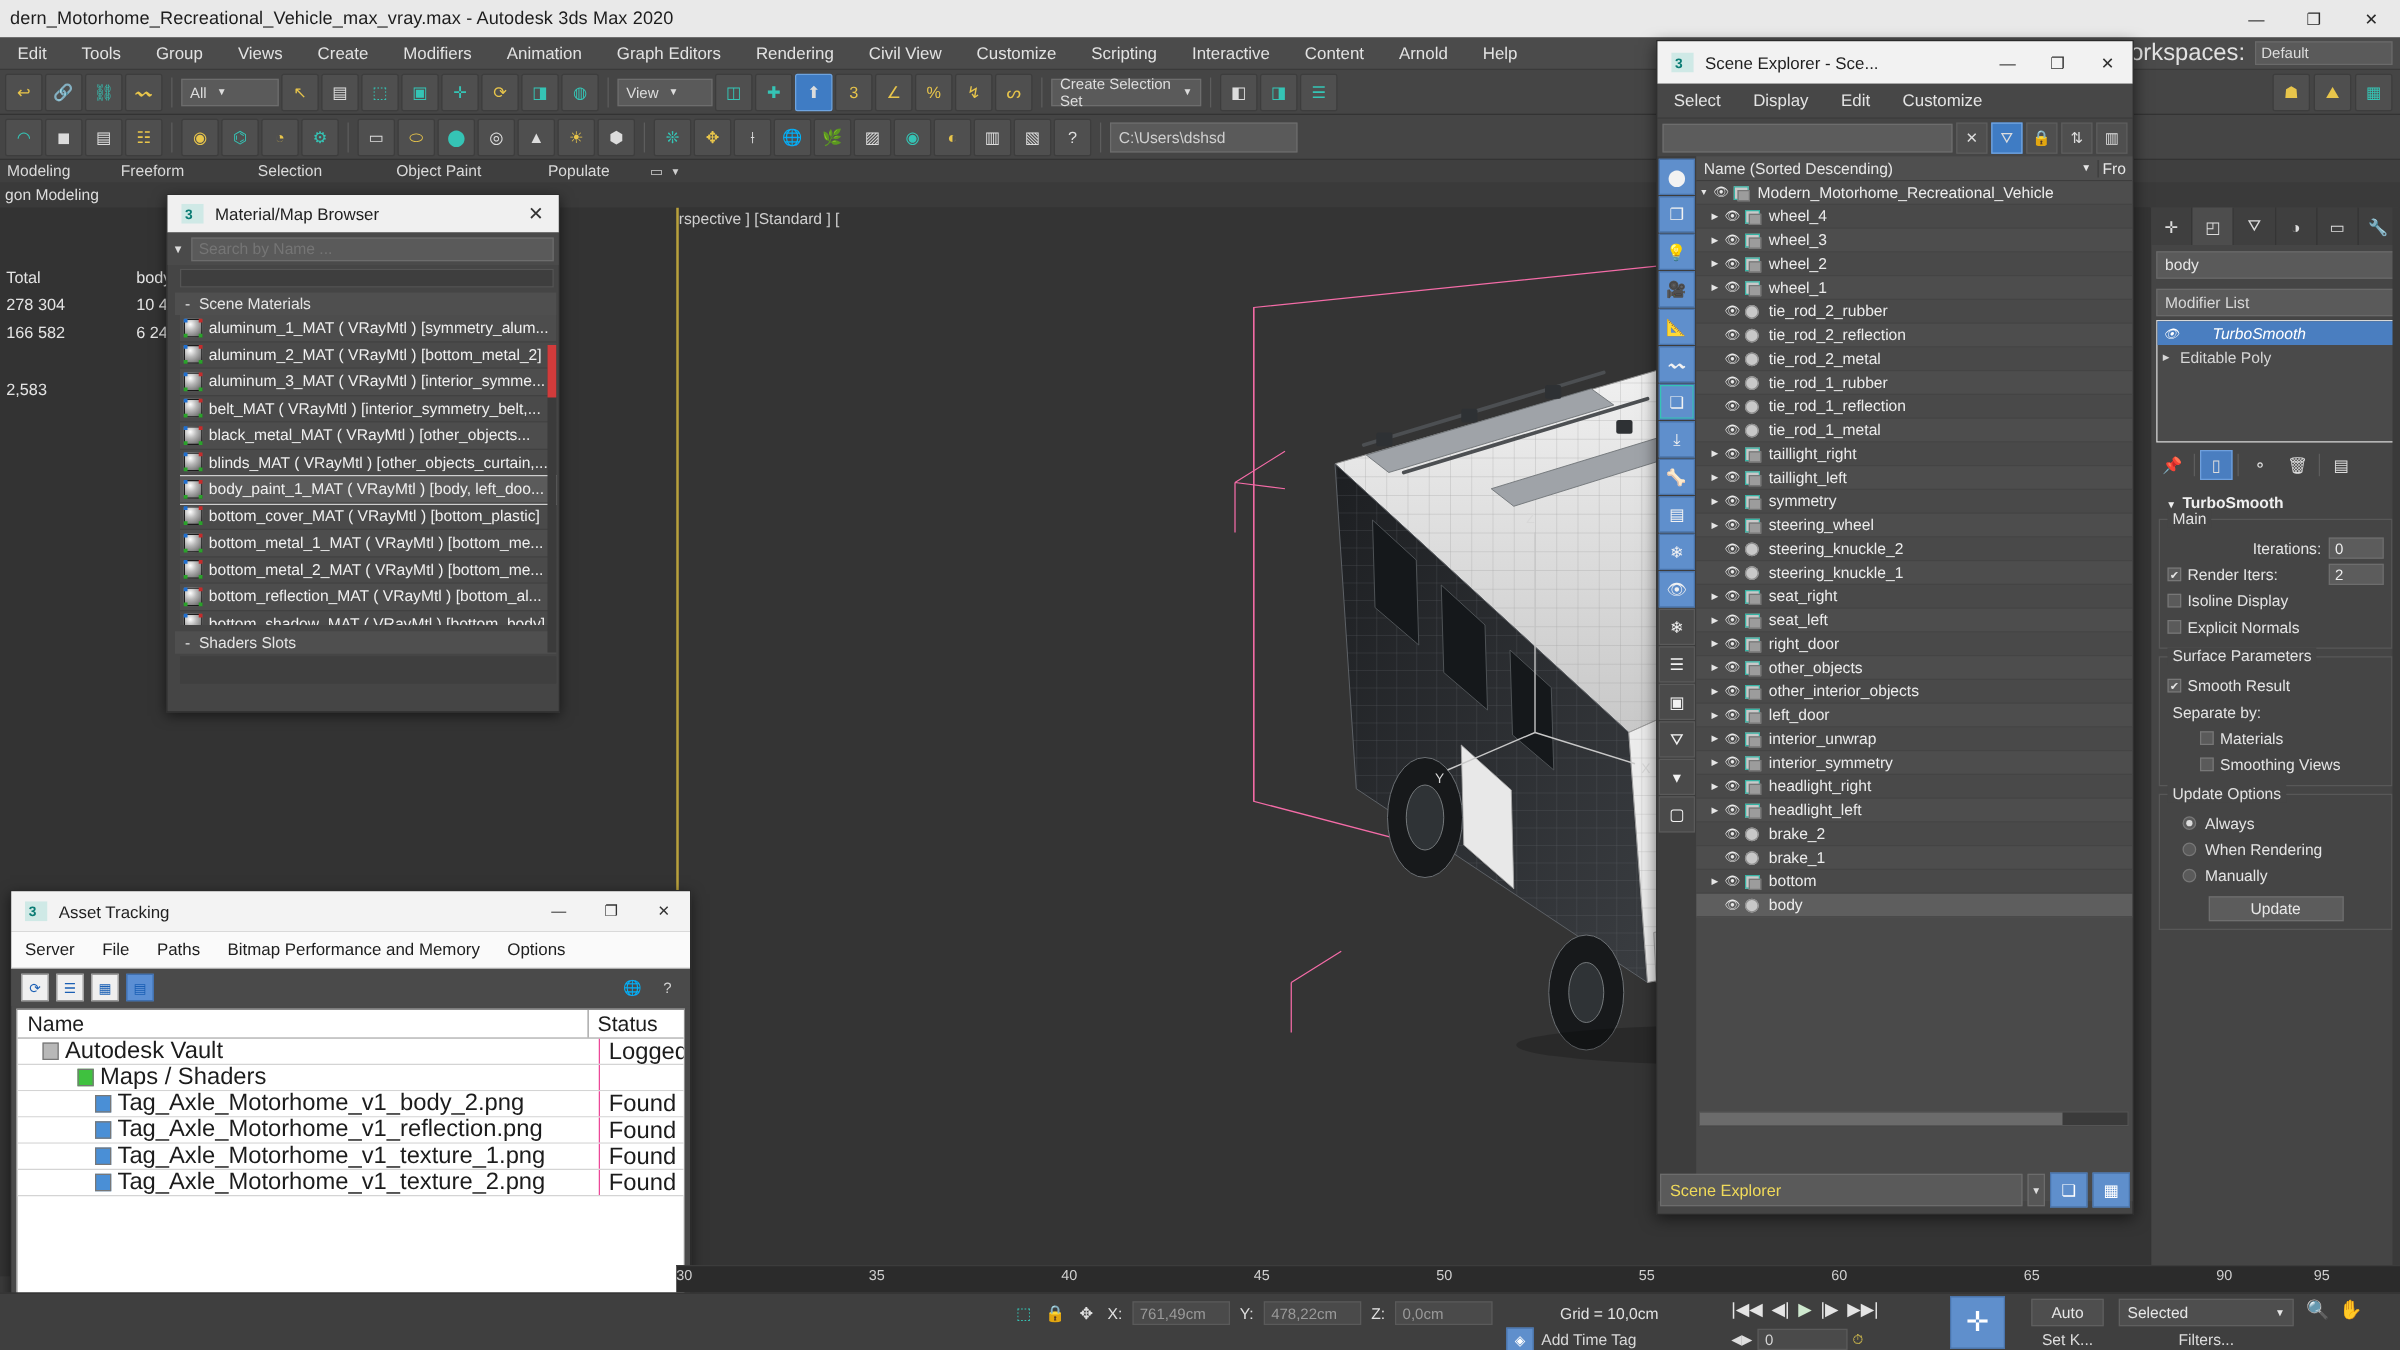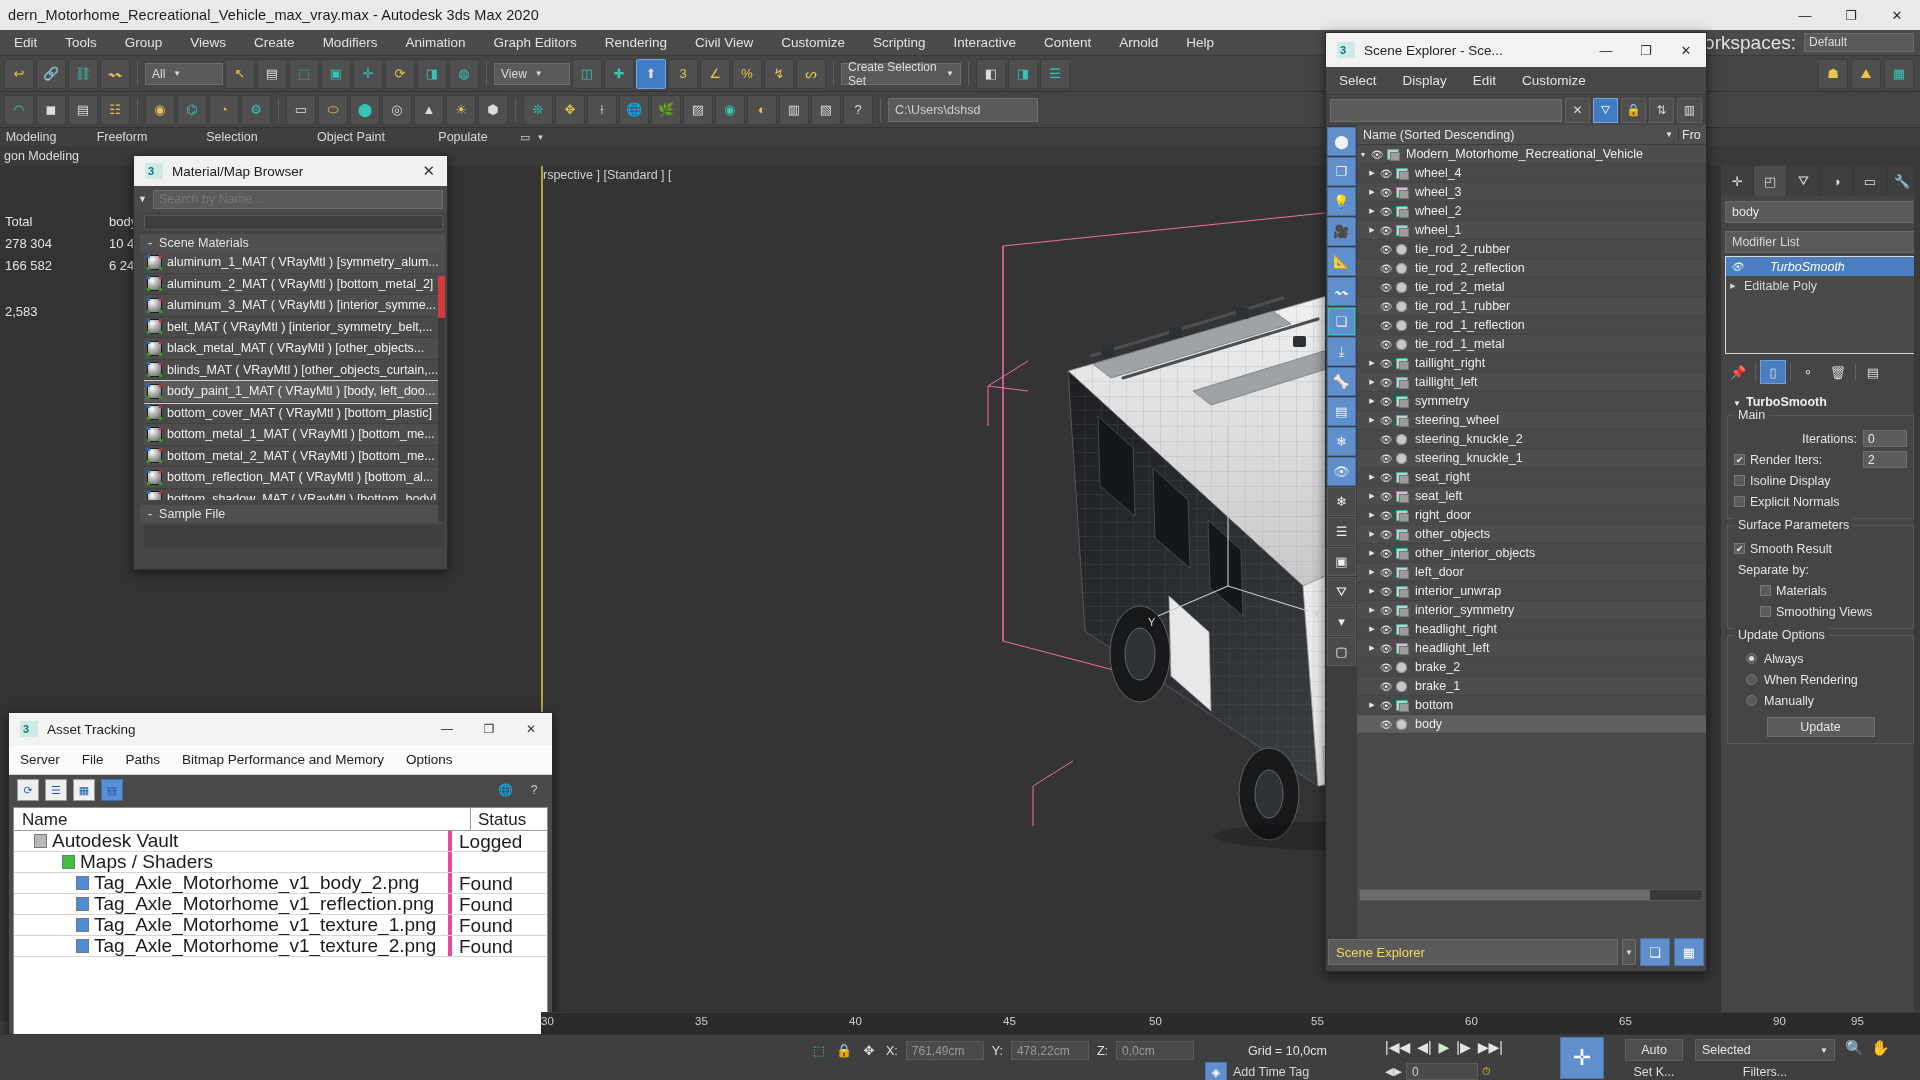--- a/index.html
+++ b/index.html
@@ -109,21 +109,21 @@
     align-items:center;justify-content:center;font-size:11px;color:#1a5fb4;}
   .at-tools .b.on{ background:#5b8fd4; border-color:#3f6fae;}
   .at-tools .sp{ margin-left:auto; display:flex; gap:8px;}
   .at-grid { margin:2px 4px 0 4px; background:#fff; color:#1c1c1c; height:242px; overflow:hidden;
      border:1px solid #8d8d8d;}
   .at-head { display:flex; height:23px; background:#fff; border-bottom:1px solid #9a9a9a; font-size:17px;}
   .at-head .c1{ flex:1; padding-left:8px; line-height:23px;}
   .at-head .c2{ width:77px; border-left:1px solid #9a9a9a; padding-left:7px; line-height:23px;}
   .atrow { display:flex; height:21px; font-size:19px; background:#fff; border-bottom:1px solid #d4d4d4;}
   .atrow .c1{ flex:1; display:flex; align-items:center; gap:5px; white-space:nowrap; overflow:hidden;}
-  .atrow .c2{ width:99px; border-left:4px solid #ec4899; padding-left:7px; line-height:21px;}
+  .atrow .c2{ width:68px; border-left:1px solid #ec4899; padding-left:7px; line-height:21px;}
   .ficon{ width:13px;height:14px;flex:0 0 13px; display:inline-block;}
   .at-hscroll{ position:absolute; left:4px; right:6px; bottom:26px; height:13px; background:#d9d9d9; border:1px solid #9a9a9a;}
   .at-hscroll b{ display:block;height:11px;width:120px;background:#bdbdbd;border:1px solid #8e8e8e;}
   .at-foot{ position:absolute; left:4px; right:6px; bottom:6px; height:17px; background:#4f4f4f; border:1px solid #5d5d5d;}
 
   
   .se { position:absolute; left:1325px; top:32px; width:382px; height:940px;
      background:#454545; border:1px solid #2b2b2b; box-shadow:0 3px 12px rgba(0,0,0,.55);}
   .se-title { height:34px; background:#f2f2f2; color:#1f1f1f; display:flex; align-items:center;}
   .se-title .ic{ width:22px;height:20px;margin:0 7px 0 9px;display:flex;align-items:center;justify-content:center;}
@@ -621,21 +621,21 @@
             <i class="a"></i>
             <i class="b"></i>
           </span>
           <span class="mname">bottom_shadow_MAT  ( VRayMtl )  [bottom_body]</span>
         </div>
       </div>
     <div class="mmb-scroll">
         <b></b>
       </div>
     <div class="mmb-sec2">
-      <span>-&nbsp;&nbsp;<b style="font-weight:normal">Sample File</b></span>
+      <span>-&nbsp;&nbsp;<b style="font-weight:normal">Shaders Slots</b></span>
     </div>
     <div class="mmb-slots"></div>
   </div>
 
   <div class="at">
     <div class="at-title">
       <span class="ic">
         <svg width="18" height="16">
             <rect width="18" height="16" fill="#cfe9e6"></rect>
             <text x="3" y="12" font-size="11" fill="#0a7c74" font-family="Liberation Sans" font-weight="bold">3</text>

